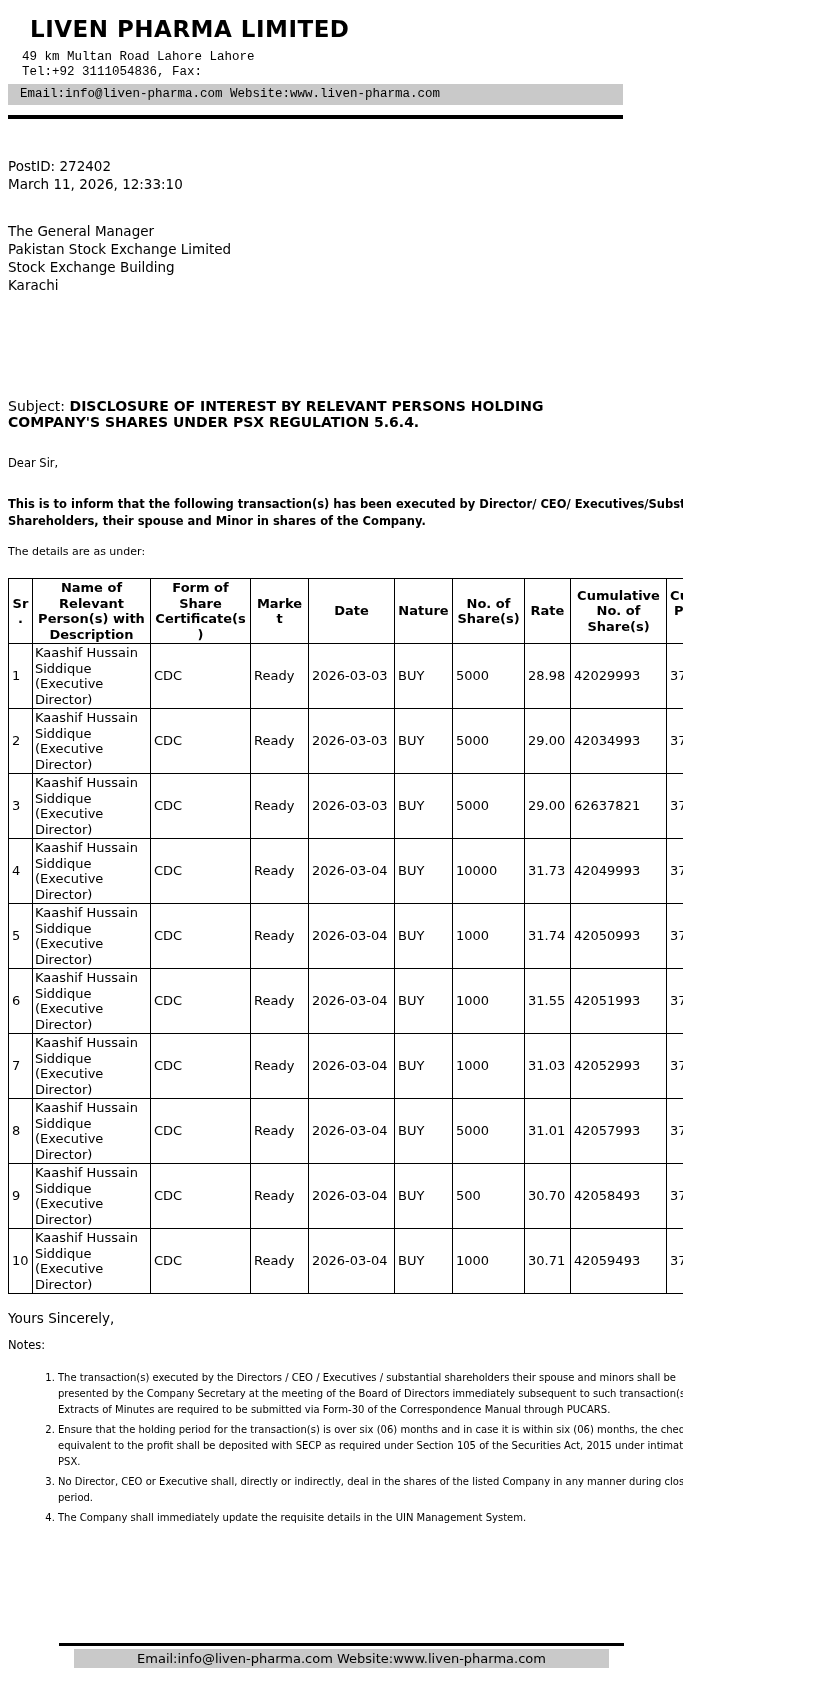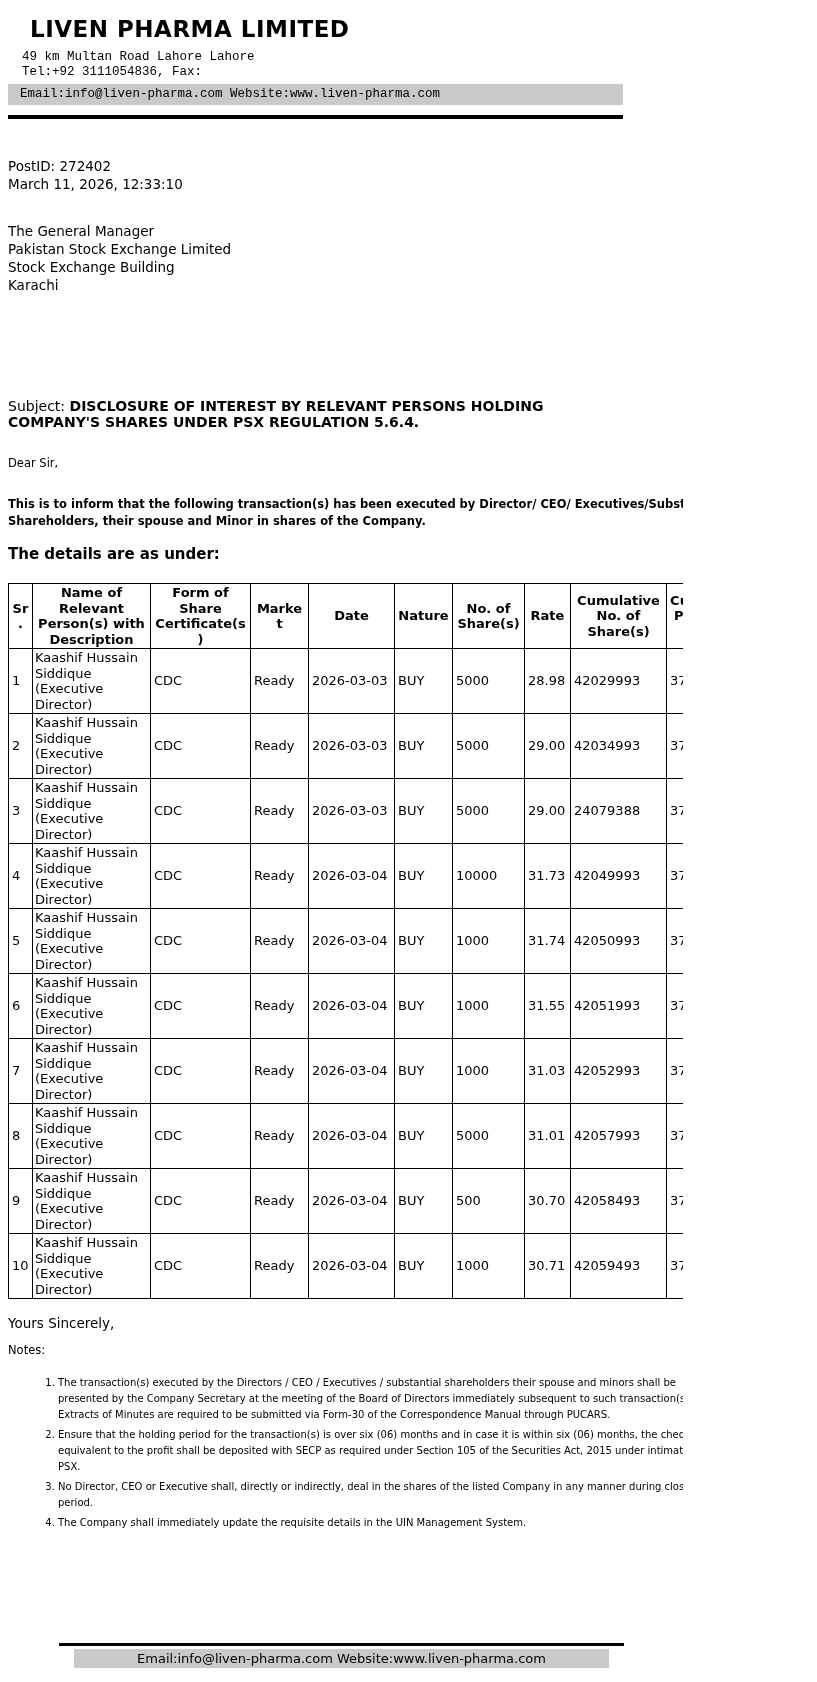--- a/index.html
+++ b/index.html
@@ -41,21 +41,21 @@
   }
   
   .meta { margin-top: 38px; font-size: 13.5px; line-height: 18px; }
   .recipient { margin-top: 29px; font-size: 13.5px; line-height: 18px; }
   .recipient .bold-line { font-weight: normal; }
   
   .subject { margin-top: 104px; font-size: 14px; }
   .subject .subject-text { font-weight: bold; }
   .salutation { margin-top: 26px; font-size: 11.5px; }
   .para { margin-top: 26px; font-size: 11.5px; line-height: 17px; width: 748px; font-weight: bold; }
-  .details-line { margin-top: 15px; font-size: 15px; font-weight: bold; }
+  .details-line { margin-top: 15px; font-size: 11px; }
   
   table.tx {
     border-collapse: collapse;
     table-layout: fixed;
     width: 748px;
     margin-top: 20px;
     font-size: 13px;
   }
   table.tx th, table.tx td {
     border: 1px solid #000;
@@ -186,21 +186,21 @@
         </tr>
         <tr>
           <td class="col-0">3</td>
           <td class="col-1">Kaashif Hussain Siddique (Executive Director)</td>
           <td class="col-2">CDC</td>
           <td class="col-3">Ready</td>
           <td class="col-4">2026-03-03</td>
           <td class="col-5">BUY</td>
           <td class="col-6">5000</td>
           <td class="col-7">29.00</td>
-          <td class="col-8">24079388</td>
+          <td class="col-8">62637821</td>
           <td class="col-9">37.19</td>
         </tr>
         <tr>
           <td class="col-0">4</td>
           <td class="col-1">Kaashif Hussain Siddique (Executive Director)</td>
           <td class="col-2">CDC</td>
           <td class="col-3">Ready</td>
           <td class="col-4">2026-03-04</td>
           <td class="col-5">BUY</td>
           <td class="col-6">10000</td>

